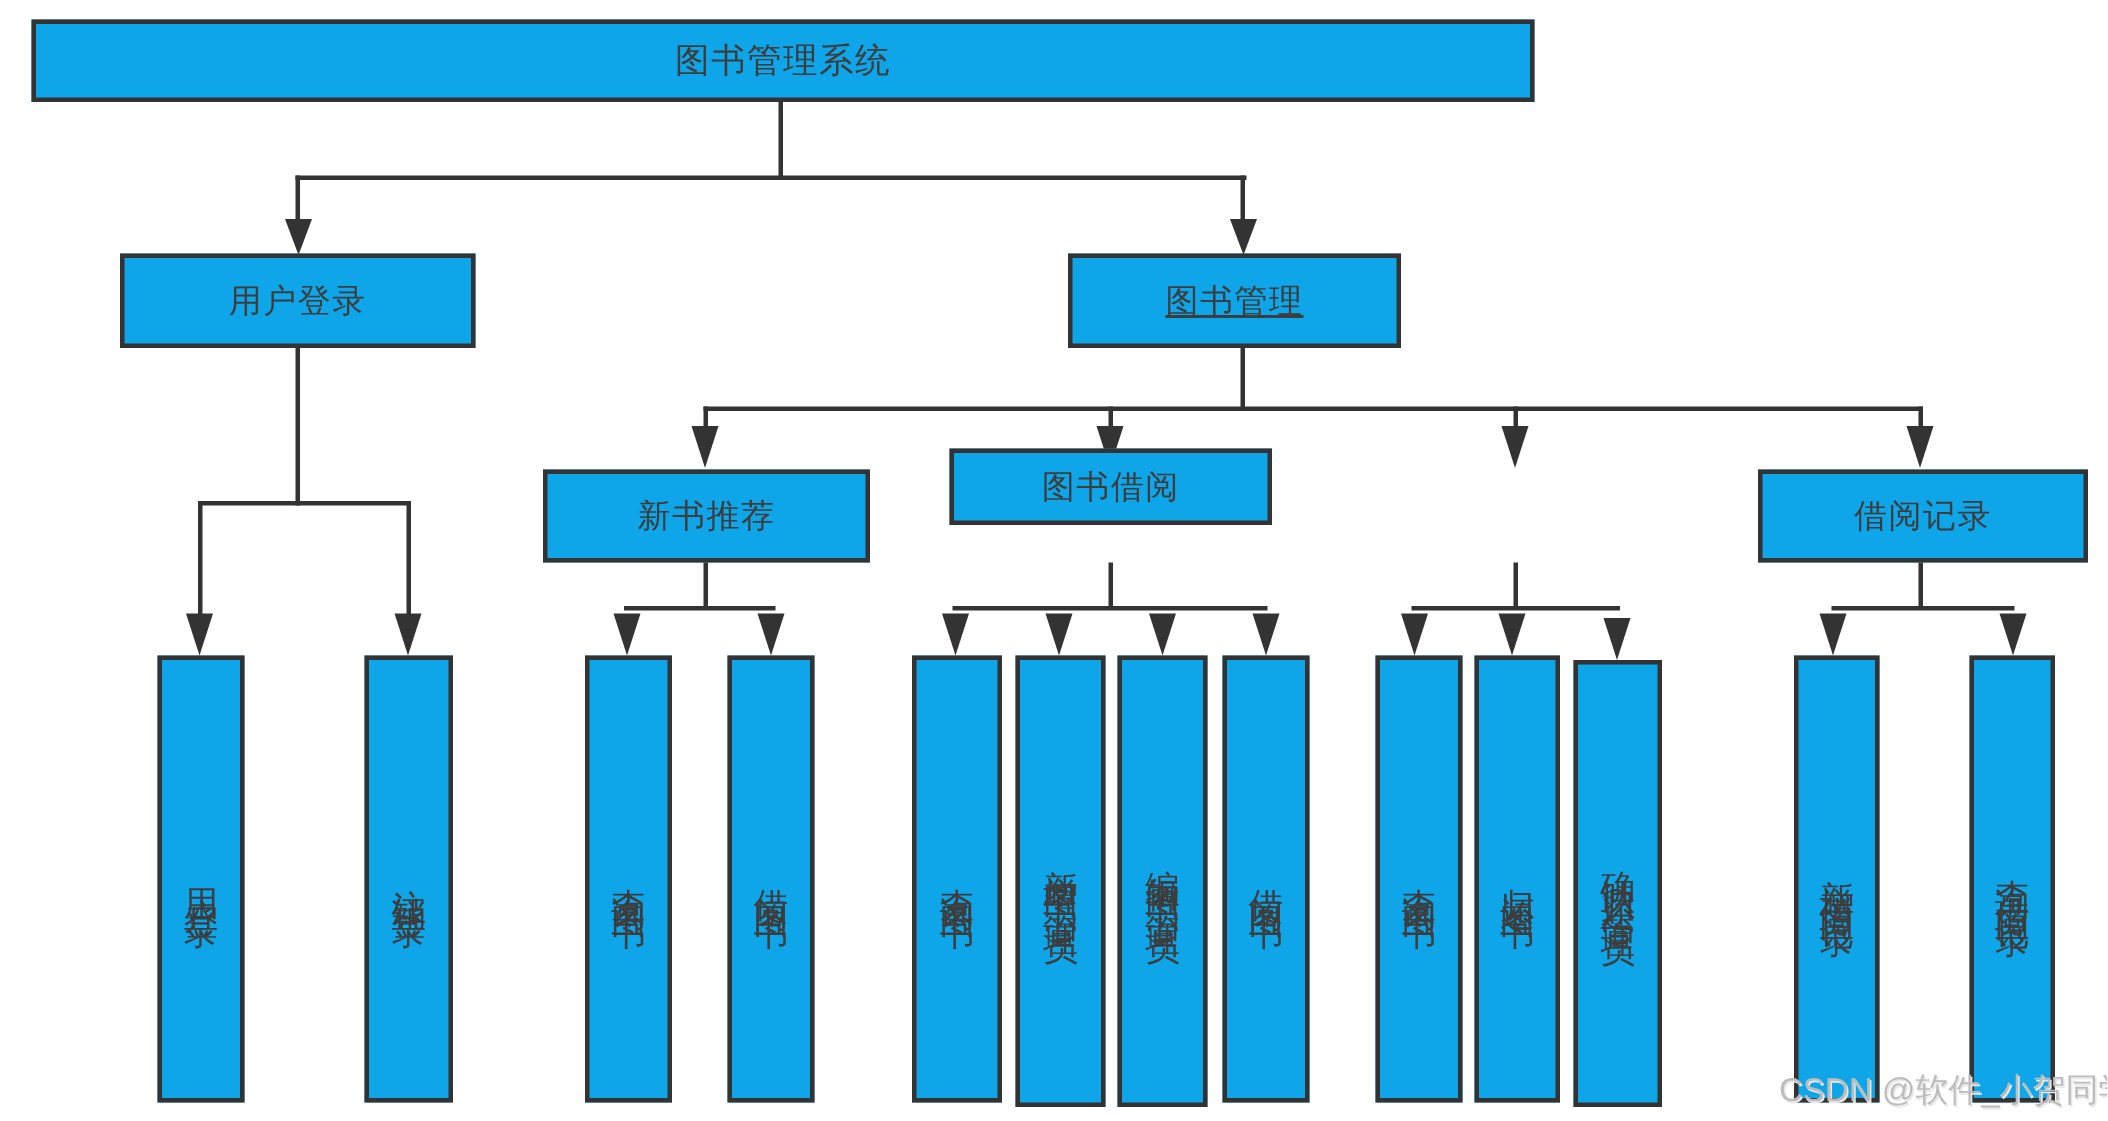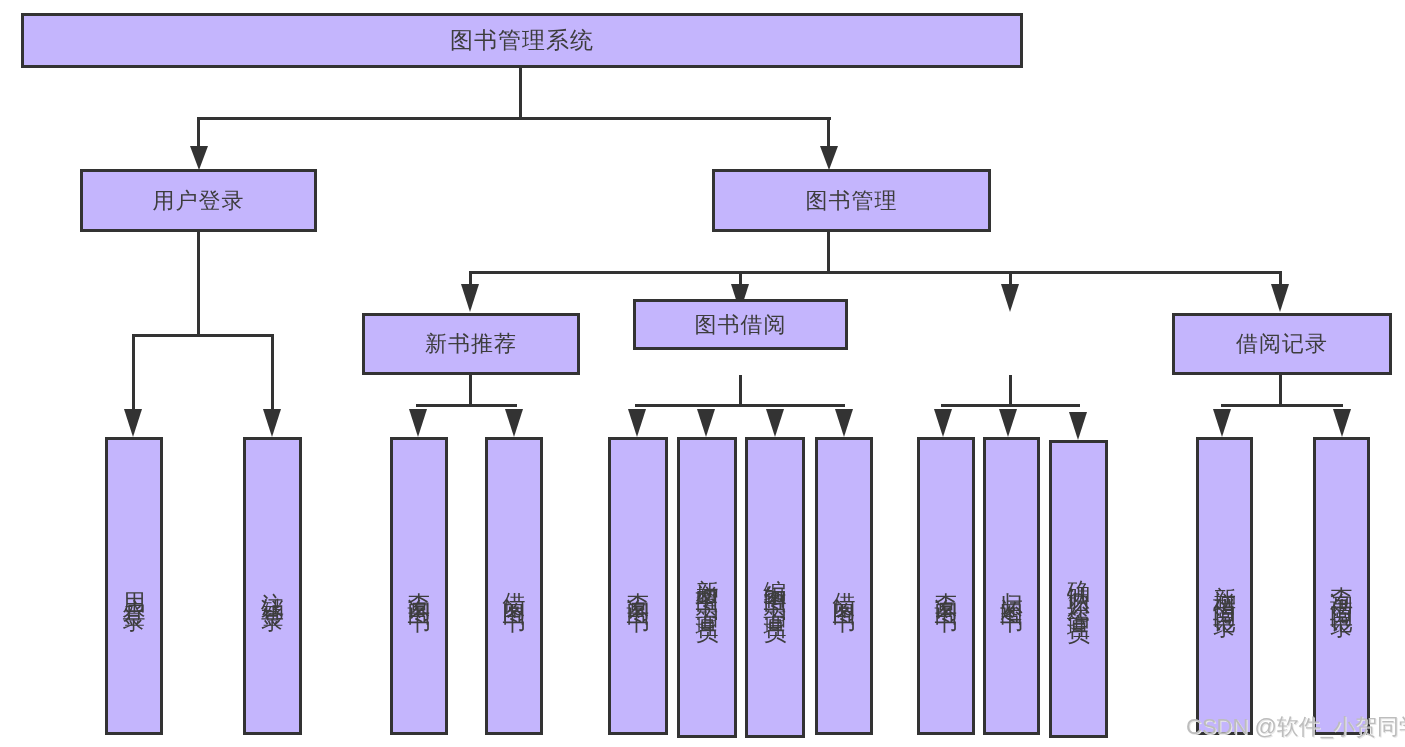--- a/index.html
+++ b/index.html
@@ -8,21 +8,21 @@
     width:1405px;height:747px;
     background:#ffffff;
     font-family:"Liberation Sans","DejaVu Sans",sans-serif;
     color:#3d3d3d;
     overflow:hidden;
   }
   .box{
     position:absolute;
     box-sizing:border-box;
     border:3px solid #333333;
-    background:#c4b5fd;
+    background:#0ea5e9;
     display:flex;
     align-items:center;
     justify-content:center;
   }
   .box span{display:block;}
   .h-label{font-size:22px;letter-spacing:1px;}
   .root-label{font-size:23px;letter-spacing:1px;}
   .leaf span{
     writing-mode:vertical-rl;
     text-orientation:mixed;
@@ -61,21 +61,21 @@
   <div class="vl" style="left:519px;top:68px;width:3px;height:52px;"></div>
   <div class="hl" style="left:197px;top:117px;width:634px;height:3px;"></div>
   <div class="vl" style="left:197px;top:117px;width:3px;height:31px;"></div>
   <div class="vl" style="left:827px;top:117px;width:3px;height:31px;"></div>
   <div class="arrow short" style="left:190px;top:146px;"></div>
   <div class="arrow short" style="left:820px;top:146px;"></div>
 
   <div class="box" style="left:80px;top:169px;width:237px;height:63px;">
     <span class="h-label">用户登录</span>
   </div>
-  <div class="box" style="left:712px;top:169px;width:279px;height:63px;">
+  <div class="box" style="left:712px;top:169px;width:222px;height:63px;text-decoration:underline;">
     <span class="h-label">图书管理</span>
   </div>
 
   <div class="vl" style="left:197px;top:232px;width:3px;height:105px;"></div>
   <div class="hl" style="left:132px;top:334px;width:142px;height:3px;"></div>
   <div class="vl" style="left:132px;top:334px;width:3px;height:77px;"></div>
   <div class="vl" style="left:271px;top:334px;width:3px;height:77px;"></div>
   <div class="arrow" style="left:124px;top:409px;"></div>
   <div class="arrow" style="left:263px;top:409px;"></div>
 

